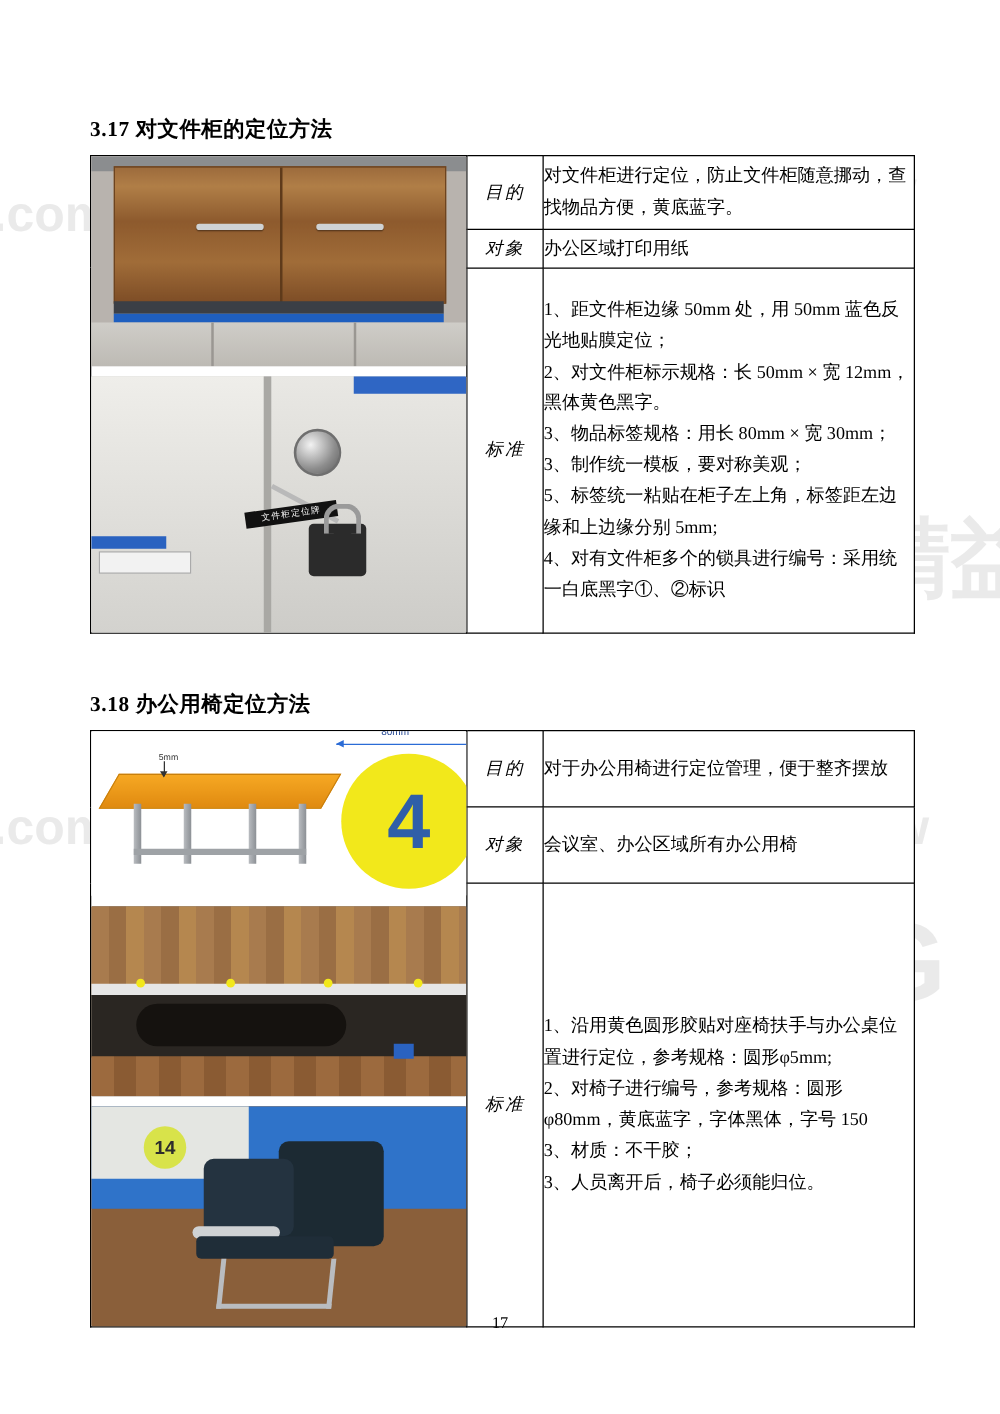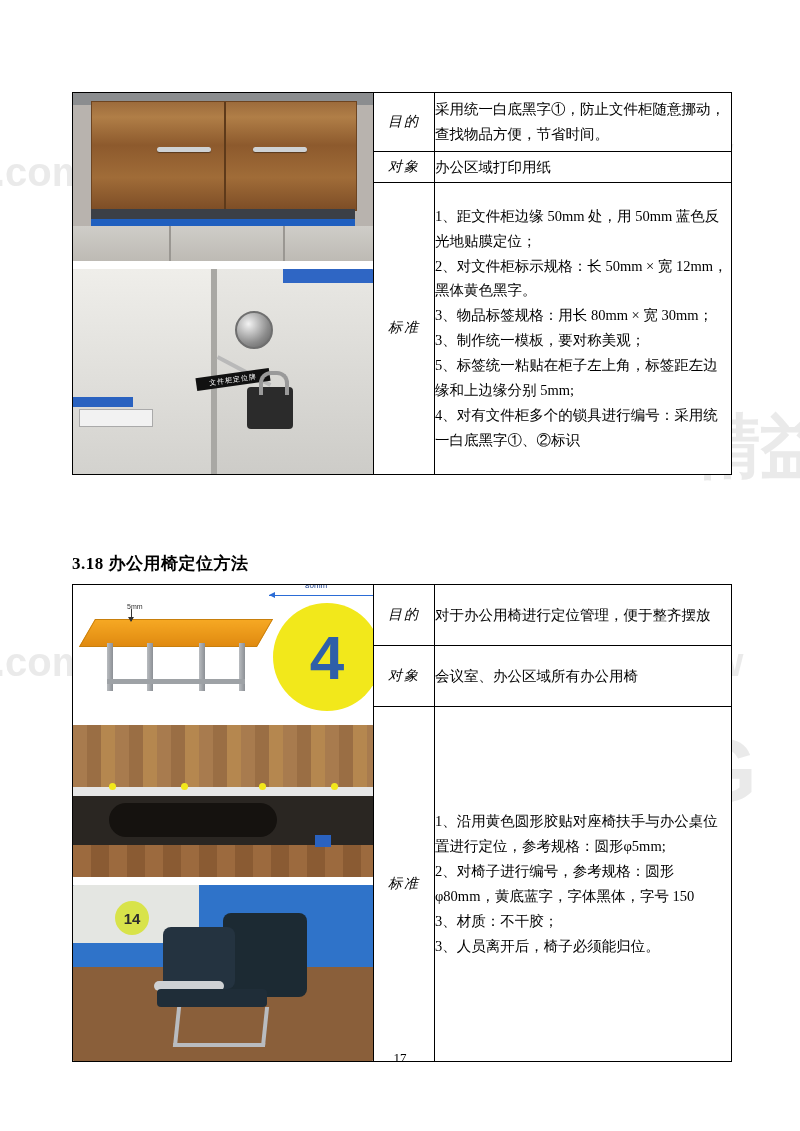--- a/index.html
+++ b/index.html
@@ -308,20 +308,21 @@
   <div class="watermark wm-lg" style="left:630px; top:720px;">LG</div>
   <div class="watermark wm-cn" style="left:410px; top:620px;">博革</div>
   <div class="watermark wm-cn" style="left:690px; top:400px;">精益</div>
   <div class="watermark wm-cn" style="left:200px; top:860px;">博革咨询</div>
   <div class="watermark wm-www" style="left:-6px; top:150px;">.com</div>
   <div class="watermark wm-www" style="left:-6px; top:640px;">.com</div>
   <div class="watermark wm-www" style="left:640px; top:130px;">www</div>
   <div class="watermark wm-www" style="left:650px; top:640px;">www</div>
 
   <div class="section" style="top:92px;">
+    <div class="section-title">3.17 对文件柜的定位方法</div>
     <table class="tbl">
       <tbody>
           <tr>
         <td class="photo-cell" rowspan="3">
           <div class="photo ph-cabinet">
             <div class="wallTop"></div>
             <div class="cab"></div>
             <div class="handle h1"></div>
             <div class="handle h2"></div>
             <div class="base"></div>
@@ -335,21 +336,21 @@
             <div class="bluetop"></div>
             <div class="knob"></div>
             <div class="keys"></div>
             <div class="tag">文件柜定位牌</div>
             <div class="padlock"></div>
             <div class="bluestrip"></div>
             <div class="labelbox"></div>
           </div>
         </td>
         <td class="label-cell">目的</td>
-        <td class="content-cell">采用统一白底黑字①，防止文件柜随意挪动，查找物品方便，节省时间。</td>
+        <td class="content-cell">对文件柜进行定位，防止文件柜随意挪动，查找物品方便，黄底蓝字。</td>
       </tr>
       <tr>
         <td class="label-cell">对象</td>
         <td class="content-cell">办公区域打印用纸</td>
       </tr>
       <tr>
         <td class="label-cell">标准</td>
         <td class="content-cell">
           <p>1、距文件柜边缘 50mm 处，用 50mm 蓝色反光地贴膜定位；</p>
           <p>2、对文件柜标示规格：长 50mm × 宽 12mm，黑体黄色黑字。</p>

